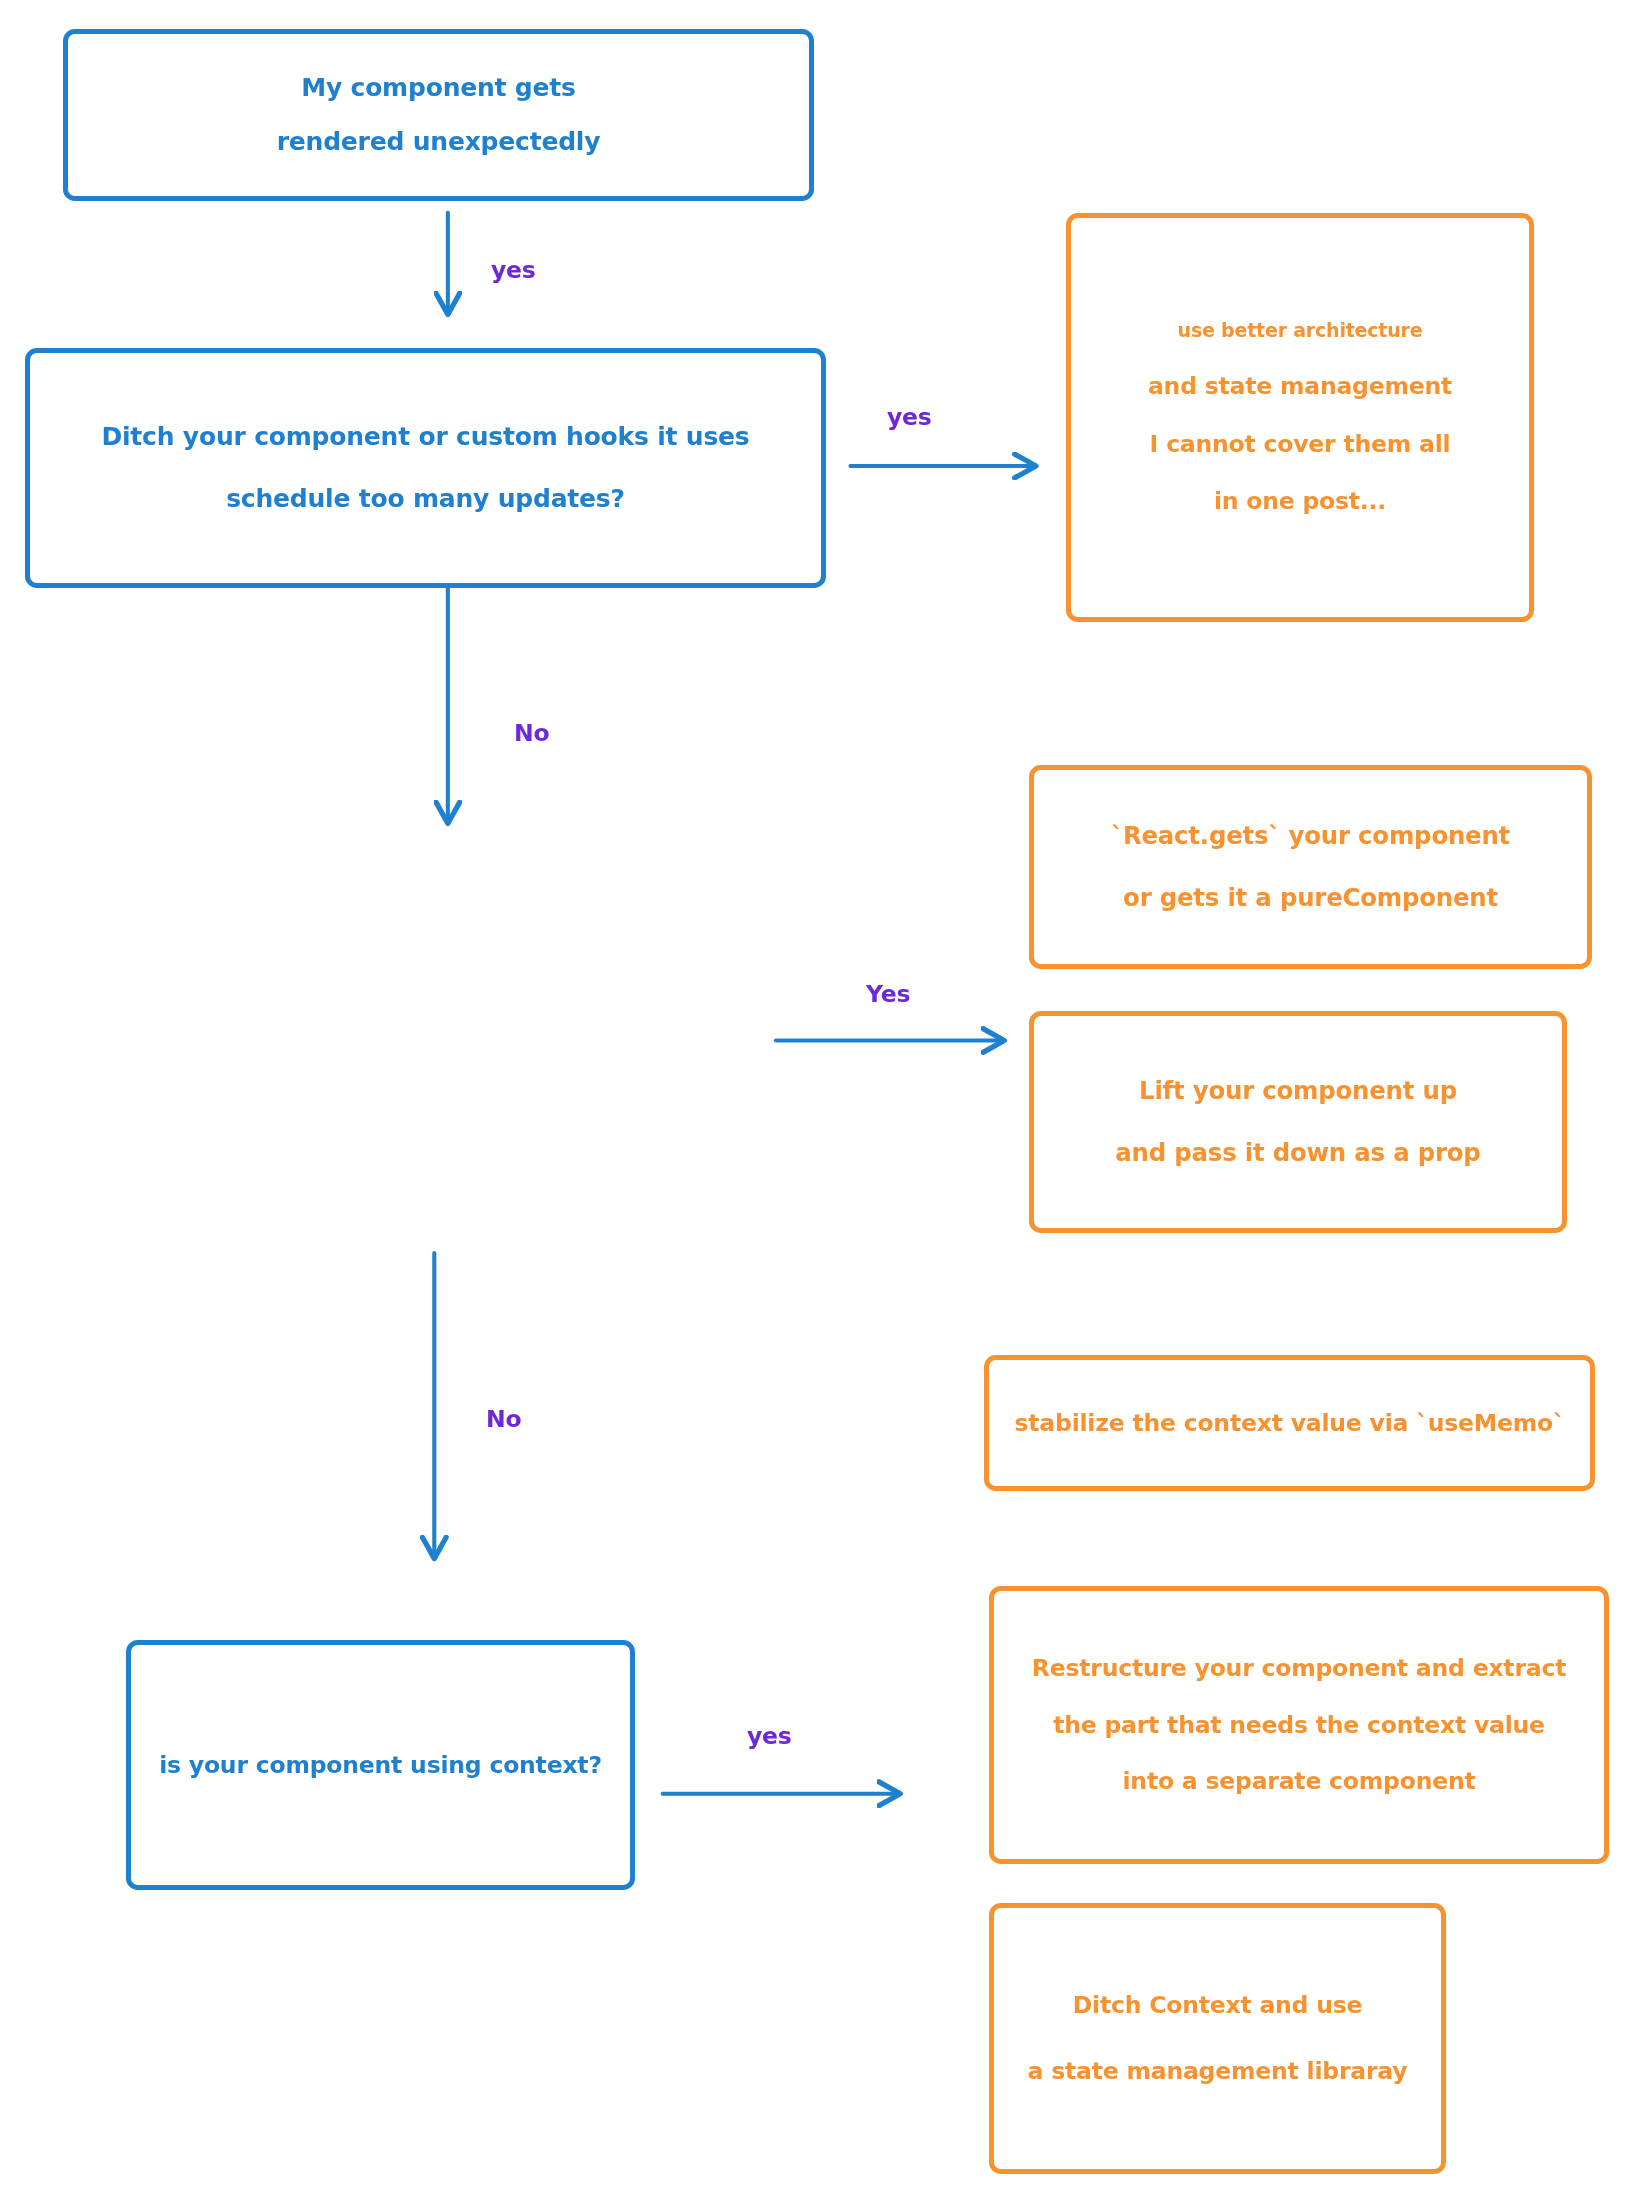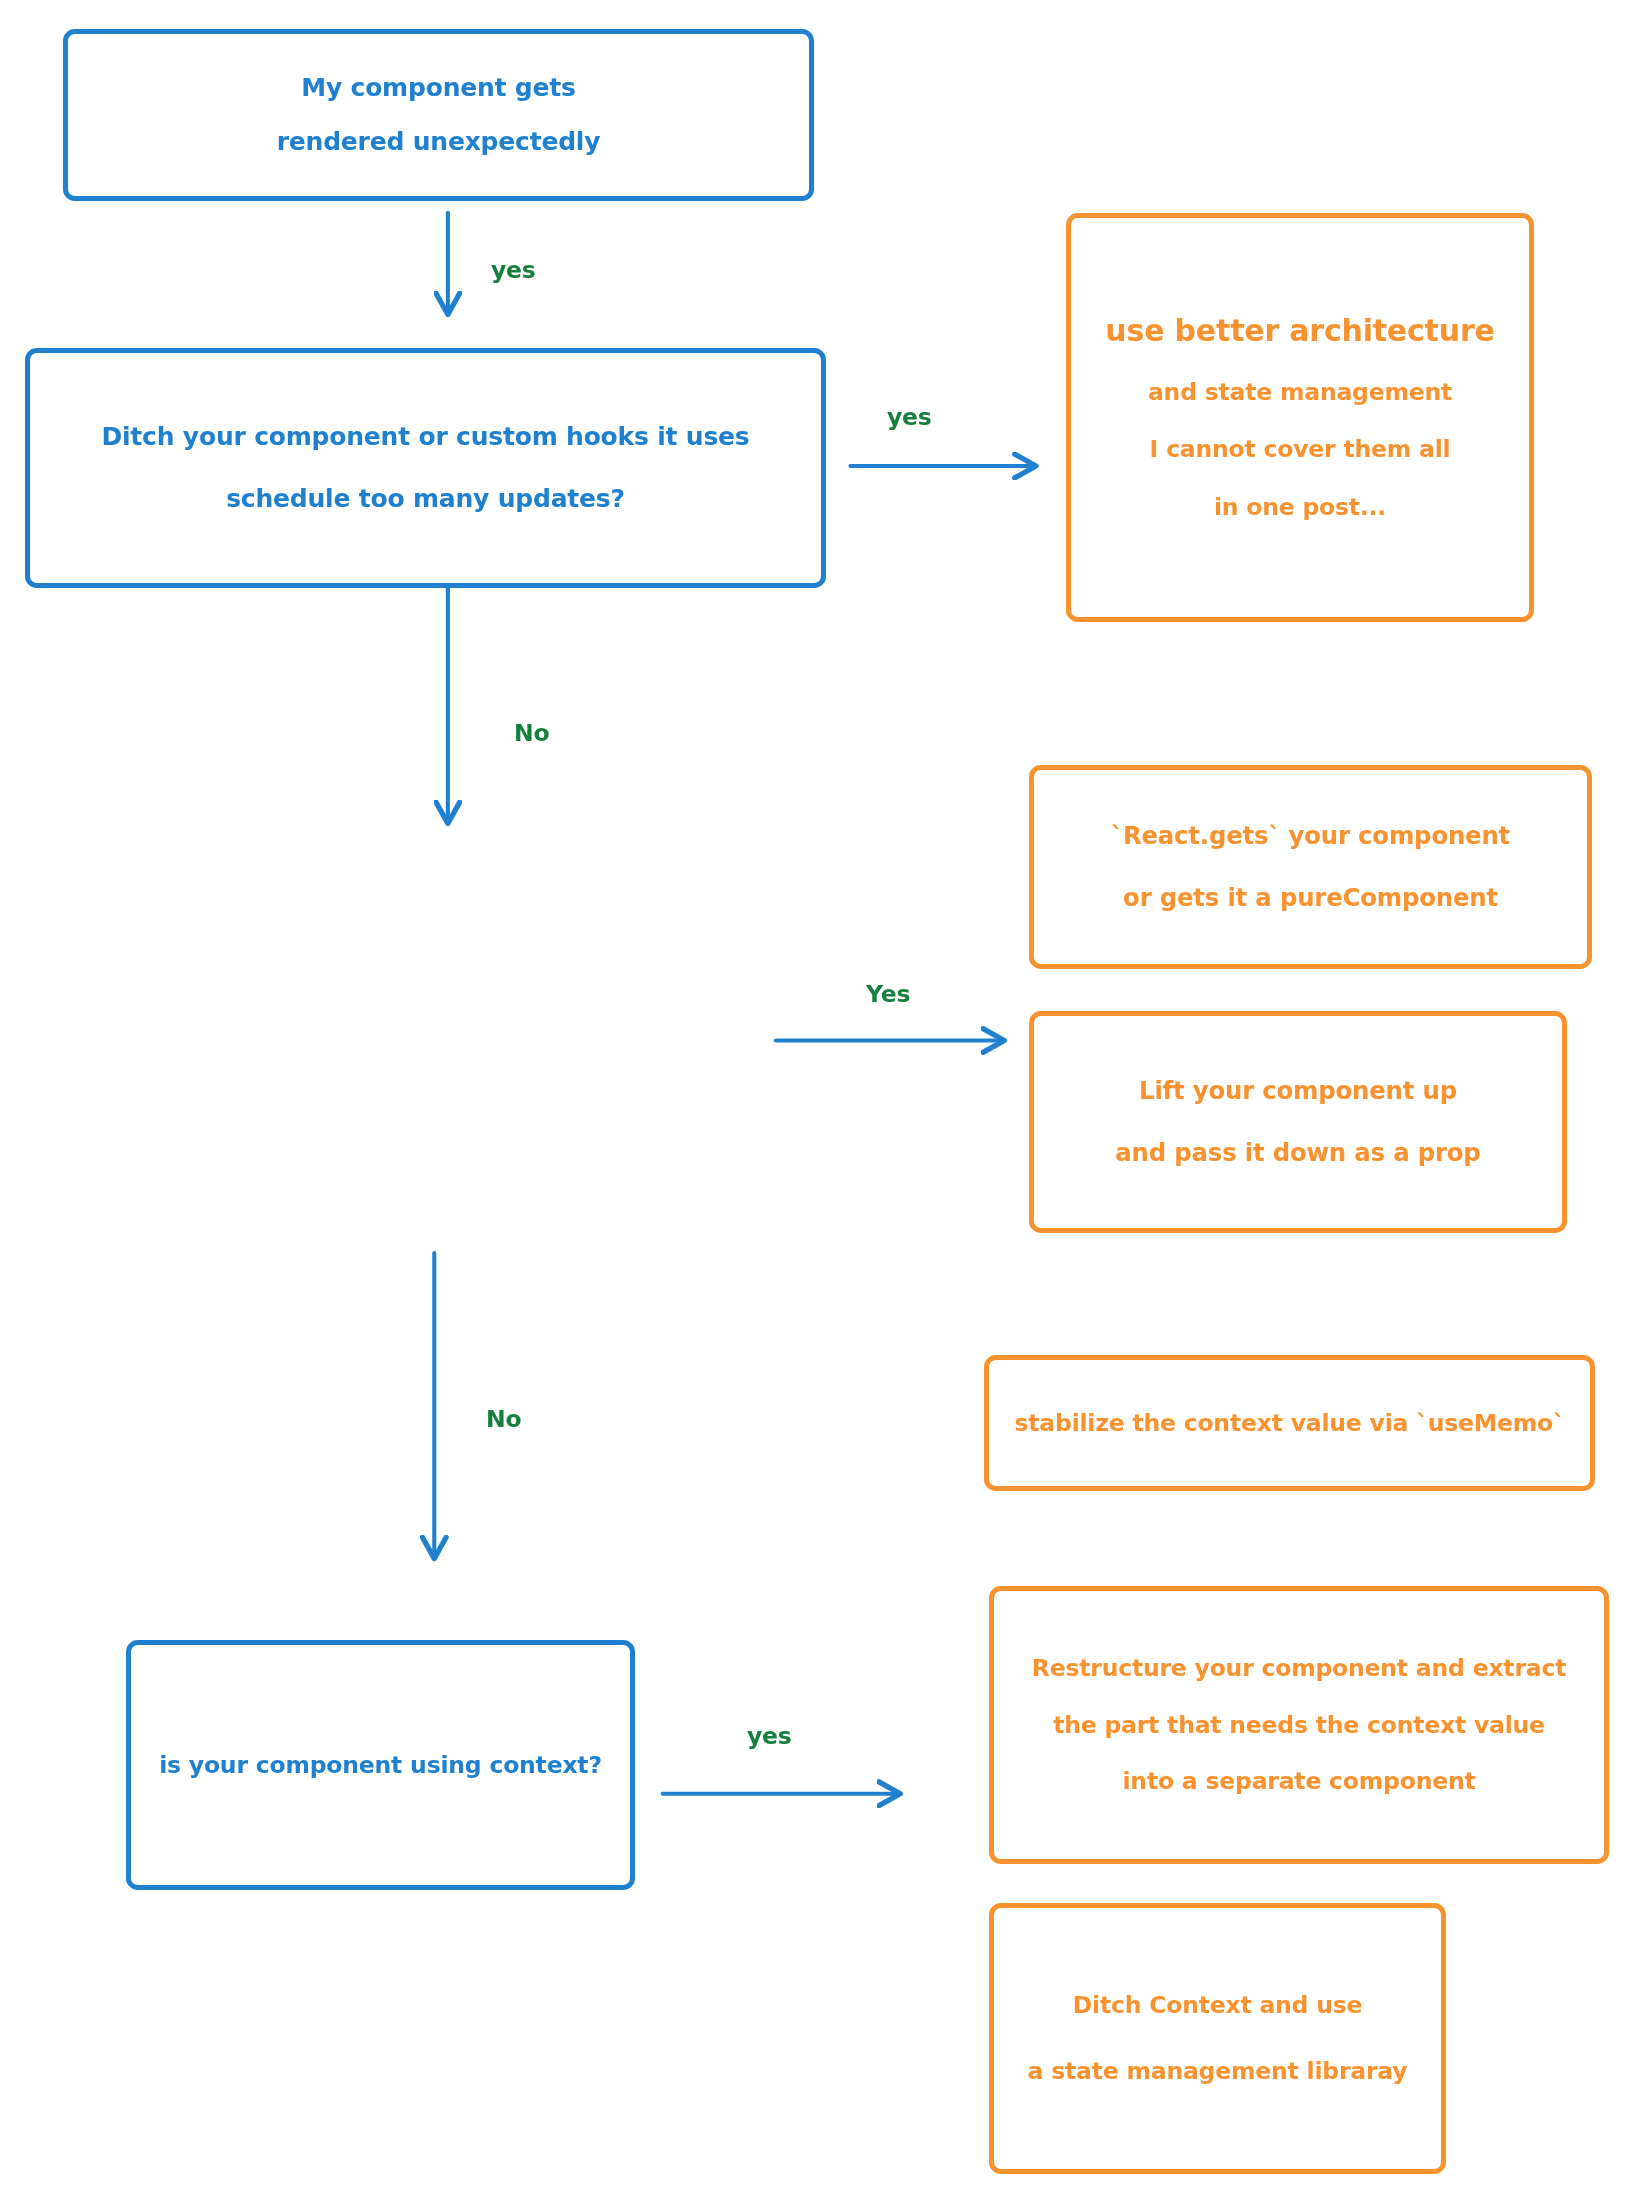--- a/index.html
+++ b/index.html
@@ -43,21 +43,21 @@
     letter-spacing: -0.2px;
     line-height: 1.05;
   }
   .blue .line { color: #1f80d0; }
   .orange .line { color: #f7922f; }
 
   .edge-label {
     position: absolute;
     font-family: "DejaVu Sans", sans-serif;
     font-weight: 700;
-    color: #15803d;
+    color: #6d28d9;
     white-space: nowrap;
     letter-spacing: -0.2px;
   }
   svg.conn {
     position: absolute;
     left: 0;
     top: 0;
     width: 1648px;
     height: 2205px;
     pointer-events: none;
@@ -93,21 +93,21 @@
     <span class="line" style="font-size:25px; margin-bottom:27px;">My component gets</span>
     <span class="line" style="font-size:25px;">rendered unexpectedly</span>
   </div>
 
   <div class="node blue" style="left:25px; top:348px; width:801px; height:240px; padding:13.6px 22.6px;">
     <span class="line" style="font-size:25px; margin-bottom:36px;">Ditch your component or custom hooks it uses</span>
     <span class="line" style="font-size:25px;">schedule too many updates?</span>
   </div>
 
   <div class="node orange" style="left:1066px; top:213px; width:468px; height:409px; padding:18px 13.6px;">
-    <span class="line" style="font-size:30px; margin-bottom:33px;">use better architecture</span>
+    <span class="line" style="font-size:19px; margin-bottom:33px;">use better architecture</span>
     <span class="line" style="font-size:23.5px; margin-bottom:33px;">and state management</span>
     <span class="line" style="font-size:23.5px; margin-bottom:33px;">I cannot cover them all</span>
     <span class="line" style="font-size:23.5px;">in one post...</span>
   </div>
 
 
   <div class="node orange" style="left:1029px; top:765px; width:563px; height:204px; padding:9px 13.6px;">
     <span class="line" style="font-size:24.4px; margin-bottom:36px;">`React.gets` your component</span>
     <span class="line" style="font-size:24.4px;">or gets it a pureComponent</span>
   </div>

